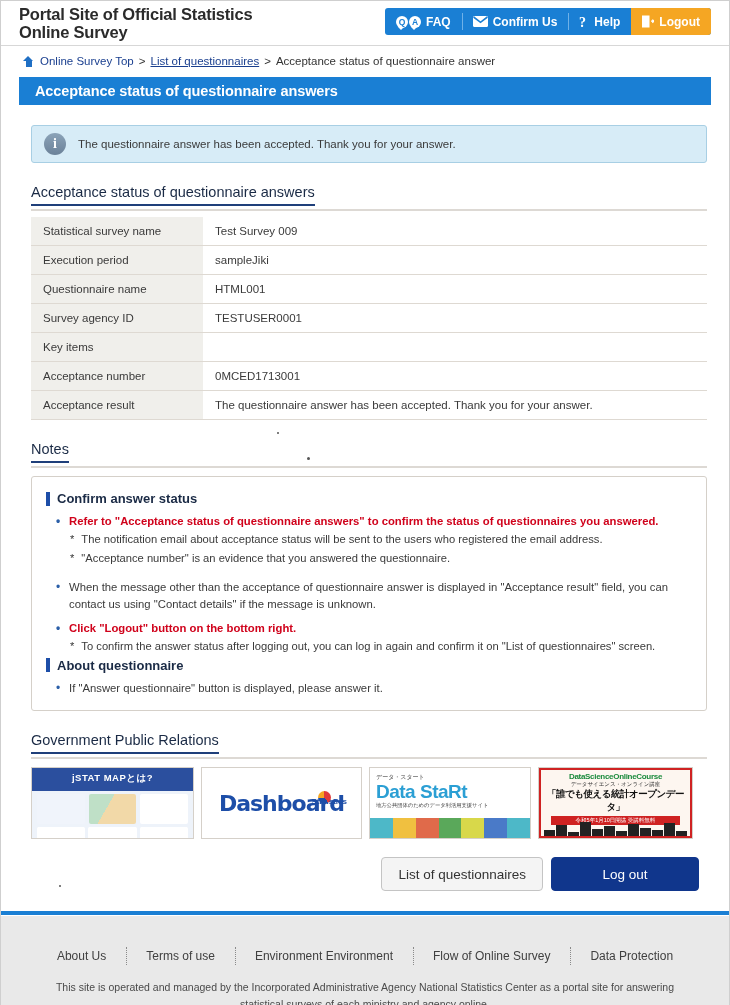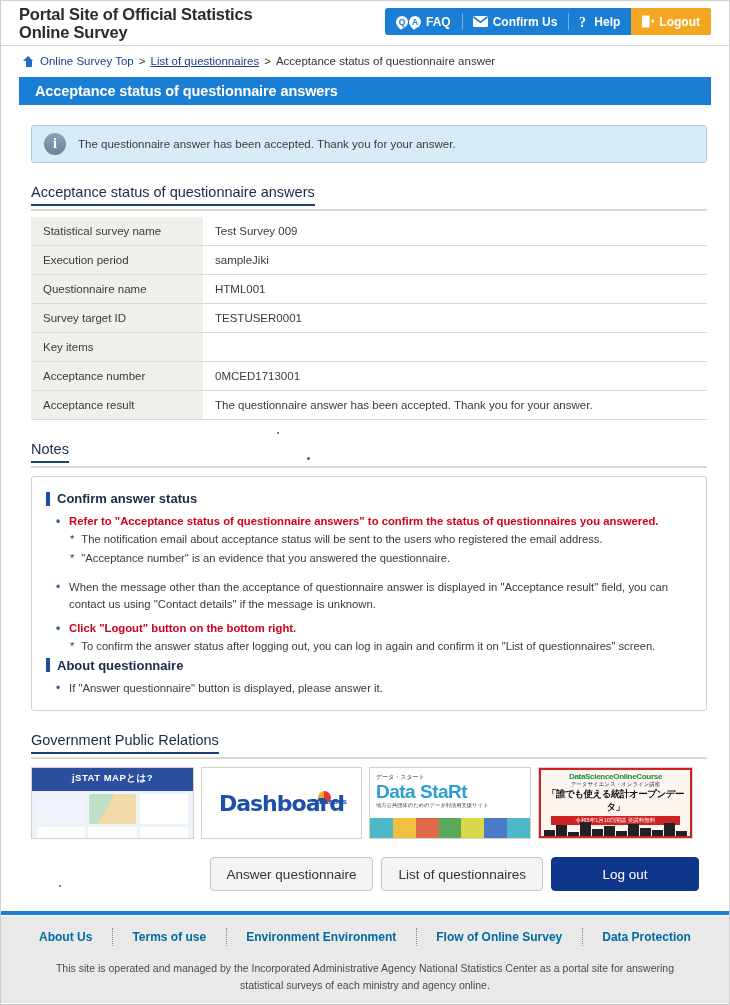--- a/index.html
+++ b/index.html
@@ -260,22 +260,23 @@
 
   
   .footer-top-rule { margin-top: 20px; height: 4px; background:#1a7fd4; }
   .footer {
     background:#e9e9e9;
     border-top: 1px solid #ffffff;
     padding: 14px 0 10px;
   }
   .f-links { display:flex; justify-content:center; align-items:center; }
   .f-link {
-    font-size: 12px; font-weight:bold; color:#0369a1; padding: 0 20px; cursor:pointer;
+    font-size: 12px; font-weight:normal; color:#404040; padding: 0 20px; cursor:pointer;
     position:relative;
+    margin-top:19px;
   }
   .f-link + .f-link::before {
     content:""; position:absolute; left:0; top:-2px; bottom:-2px; width:0;
     border-left:1px dotted #8a8a8a;
   }
   .f-note {
     margin-top: 16px; text-align:center; font-size:10.5px; color:#4a4a4a; line-height:1.55;
     padding: 0 40px;
   }
   .artifact { position:absolute; width:2px; height:2px; background:#555; border-radius:50%; }
@@ -357,21 +358,21 @@
       </tr>
       <tr>
         <th>Execution period</th>
         <td>sampleJiki</td>
       </tr>
       <tr>
         <th>Questionnaire name</th>
         <td>HTML001</td>
       </tr>
       <tr>
-        <th>Survey target ID</th>
+        <th>Survey agency ID</th>
         <td>TESTUSER0001</td>
       </tr>
       <tr>
         <th>Key items</th>
         <td>&nbsp;</td>
       </tr>
       <tr>
         <th>Acceptance number</th>
         <td>0MCED1713001</td>
       </tr>
@@ -493,21 +494,20 @@
             <i style="height:13px"></i>
             <i style="height:5px"></i>
         </div>
       </div>
     </div>
   </div>
 
   <div class="artifact" style="left:58px; top:884px;"></div>
 
   <div class="actions">
-    <div class="btn btn-light">Answer questionnaire</div>
     <div class="btn btn-light">List of questionnaires</div>
     <div class="btn btn-primary">Log out</div>
   </div>
 
   <div class="footer-top-rule"></div>
   <div class="footer">
     <div class="f-links">
       <span class="f-link">About Us</span>
       <span class="f-link">Terms of use</span>
       <span class="f-link">Environment Environment</span>

